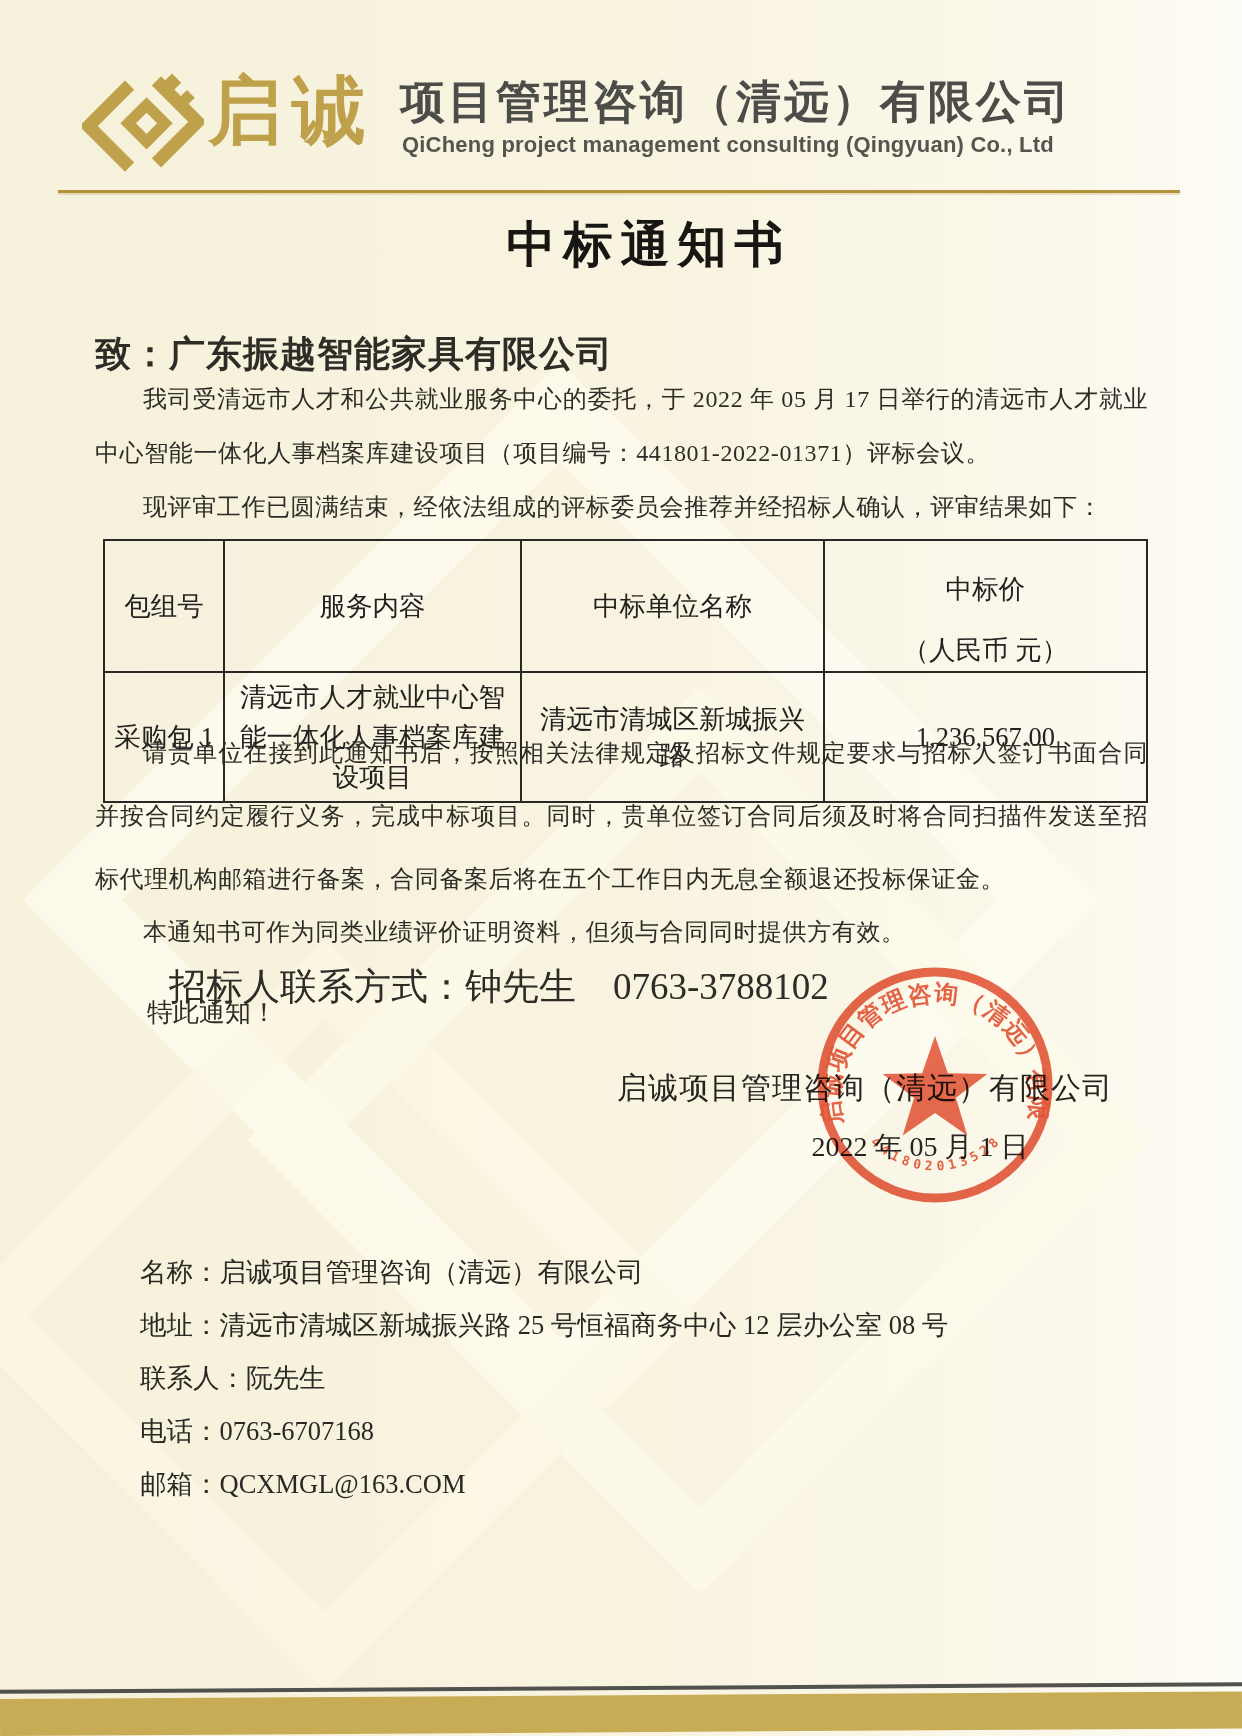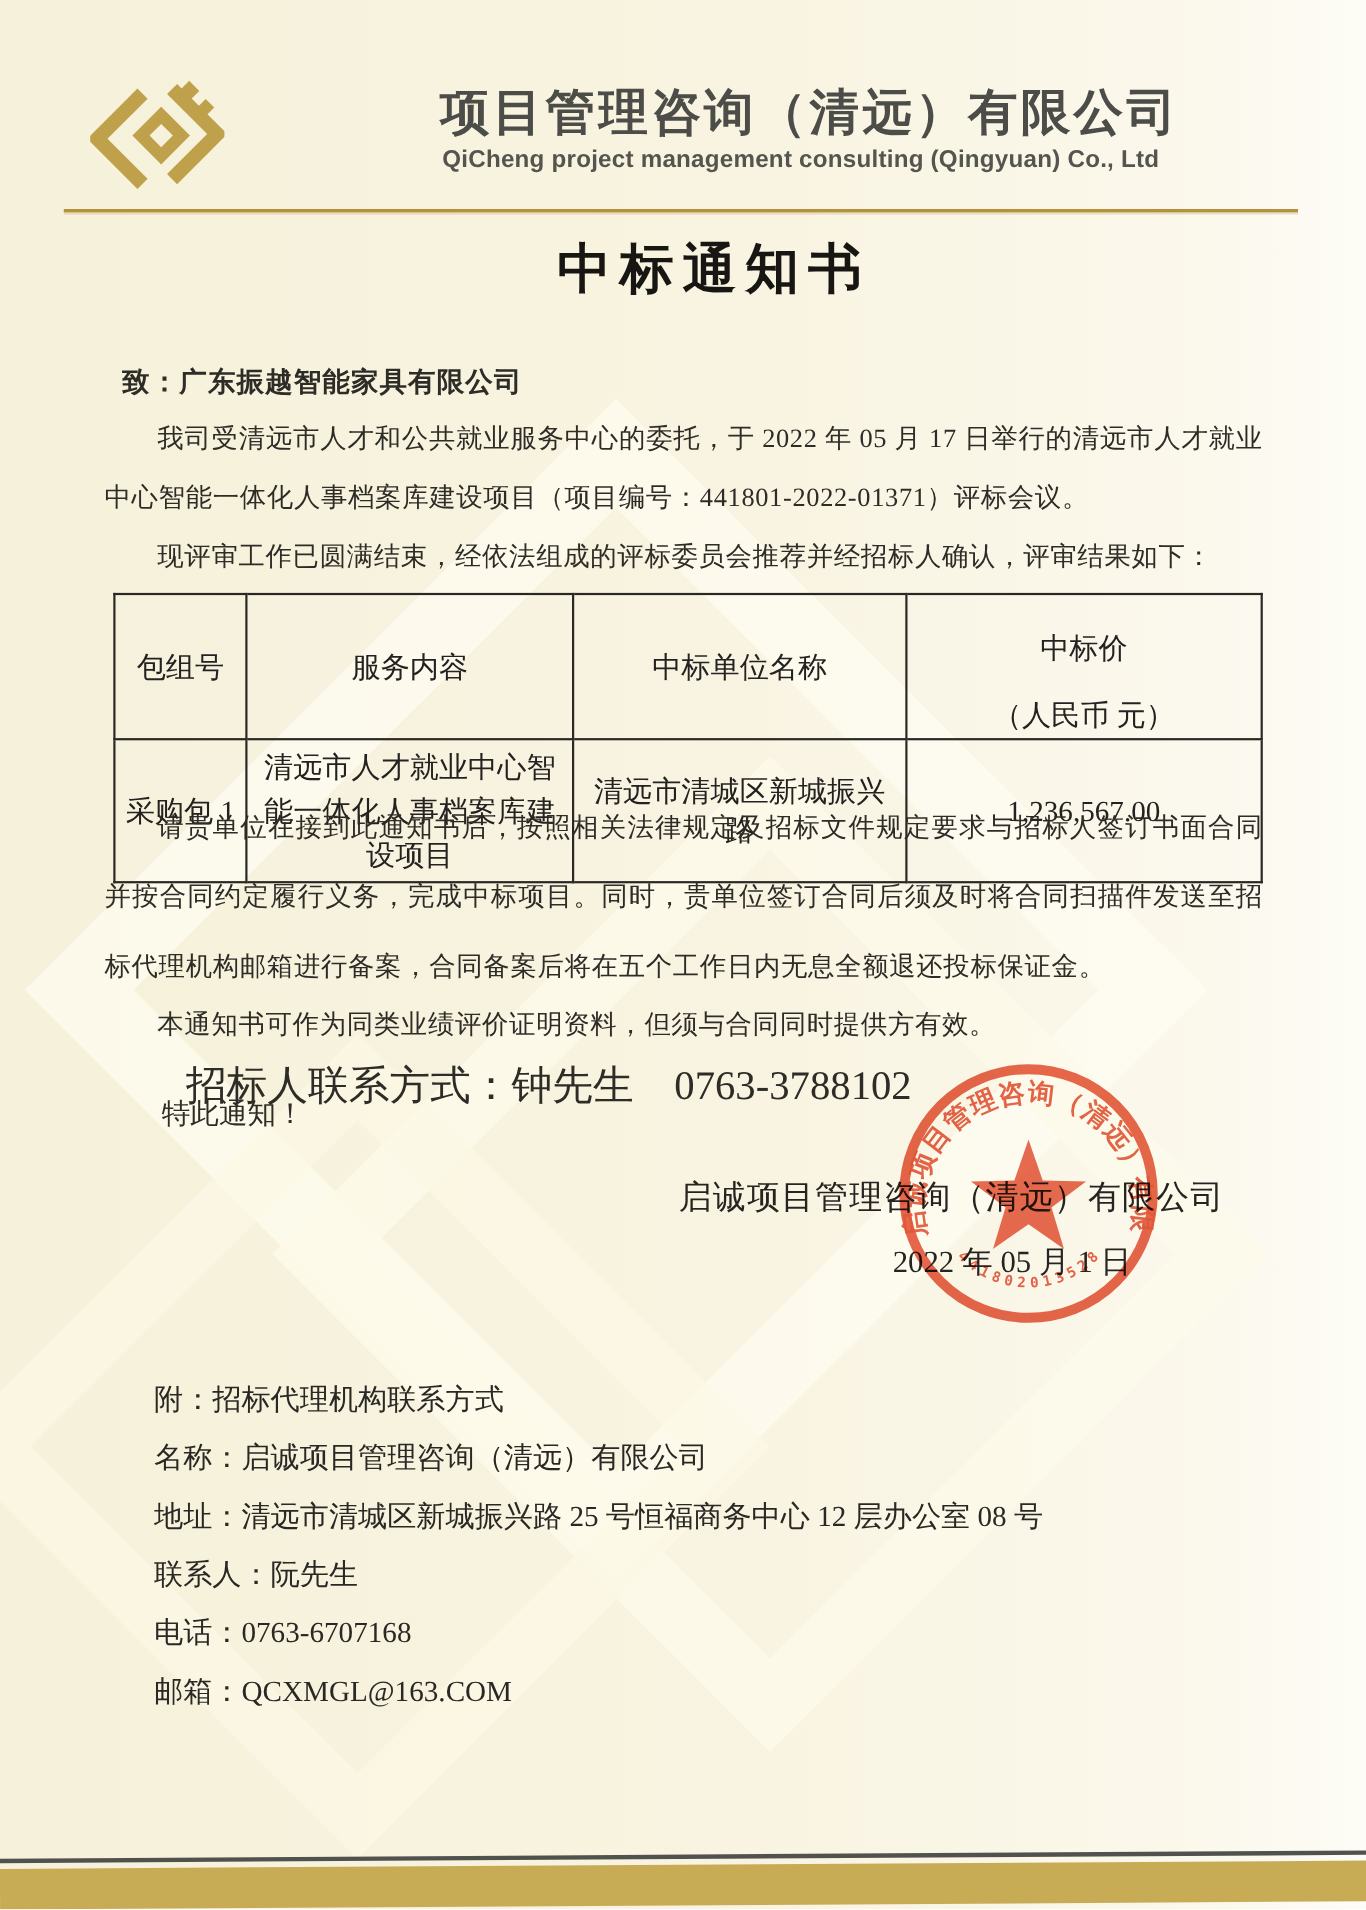--- a/index.html
+++ b/index.html
@@ -44,21 +44,21 @@
   .gold-rule{position:absolute;left:58px;top:190px;width:1122px;height:3px;background:#b2923c;box-shadow:0 2px 0 rgba(178,146,60,0.25);}
 
   
   .doc-title{
     position:absolute;left:0;top:212px;width:1242px;text-align:center;
     font-weight:bold;font-size:49px;letter-spacing:8px;color:#181613;padding-left:28px;
   }
 
   
   .body-text{position:absolute;left:95px;width:1053px;}
-  .recipient{top:330px;font-weight:bold;font-size:25px;letter-spacing:1px;margin-left:16px;}
+  .recipient{top:330px;font-weight:bold;font-size:36px;letter-spacing:1px;}
   p.para{margin:0;font-size:24px;line-height:54px;text-align:justify;text-indent:2em;letter-spacing:0.6px;}
   .p1{top:372px;}
   .p2{top:480px;}
   .p3{top:722px;line-height:63px !important;}
   .p4{top:905px;}
   .contact-line{top:962px;font-size:37px;text-indent:2em;}
   .notice-line{top:995px;font-size:26px;text-indent:2em;}
 
   
   .award-table{
@@ -107,20 +107,21 @@
       <g transform="rotate(45 61 66)" fill="none" stroke="#bfa14b">
         <path d="M40,26 H98 V84" stroke-width="13"></path>
         <path d="M82,106 H24 V48" stroke-width="13"></path>
         <path d="M50,50 H76 V76 H50 Z" stroke-width="11"></path>
       </g>
       <g fill="#bfa14b">
         <rect x="84" y="18" width="13" height="13" transform="rotate(45 90 24)"></rect>
         <rect x="100" y="34" width="11" height="11" transform="rotate(45 105 39)"></rect>
       </g>
     </svg>
+    <div class="logo-text">启诚</div>
     <div class="company-cn">项目管理咨询（清远）有限公司</div>
     <div class="company-en">QiCheng project management consulting (Qingyuan) Co., Ltd</div>
     <div class="gold-rule"></div>
   </div>
 
   <div class="doc-title">中标通知书</div>
 
   <div class="body-text recipient">致：广东振越智能家具有限公司</div>
 
   <p class="body-text para p1">我司受清远市人才和公共就业服务中心的委托，于 2022 年 05 月 17 日举行的清远市人才就业中心智能一体化人事档案库建设项目（项目编号：441801-2022-01371）评标会议。</p>
@@ -163,21 +164,20 @@
     <polygon points="122,73 134.9,110.2 174.3,111 142.9,134.8 154.3,172.5 122,150 89.7,172.5 101.1,134.8 69.7,111 109.1,110.2" fill="#e2492b" opacity="0.88"></polygon>
     <text font-size="24" fill="#e2492b" font-weight="bold" letter-spacing="1" opacity="0.92" font-family="Liberation Serif, DejaVu Serif, serif">
       <textPath href="#sealTopArc" startOffset="2">启诚项目管理咨询（清远）有限公司</textPath>
     </text>
     <text font-size="13" fill="#e2492b" font-weight="bold" letter-spacing="4.5" opacity="0.92" font-family="DejaVu Sans Mono, Liberation Mono, monospace">
       <textPath href="#sealBottomArc" startOffset="8">4418020135284</textPath>
     </text>
   </svg>
 
   <div class="attach">
-    <div>附：招标代理机构联系方式</div>
     <div>名称：启诚项目管理咨询（清远）有限公司</div>
     <div>地址：清远市清城区新城振兴路 25 号恒福商务中心 12 层办公室 08 号</div>
     <div>联系人：阮先生</div>
     <div>电话：0763-6707168</div>
     <div>邮箱：QCXMGL@163.COM</div>
   </div>
 
   <div class="footer-rule"></div>
   <div class="footer-band"></div>
 

